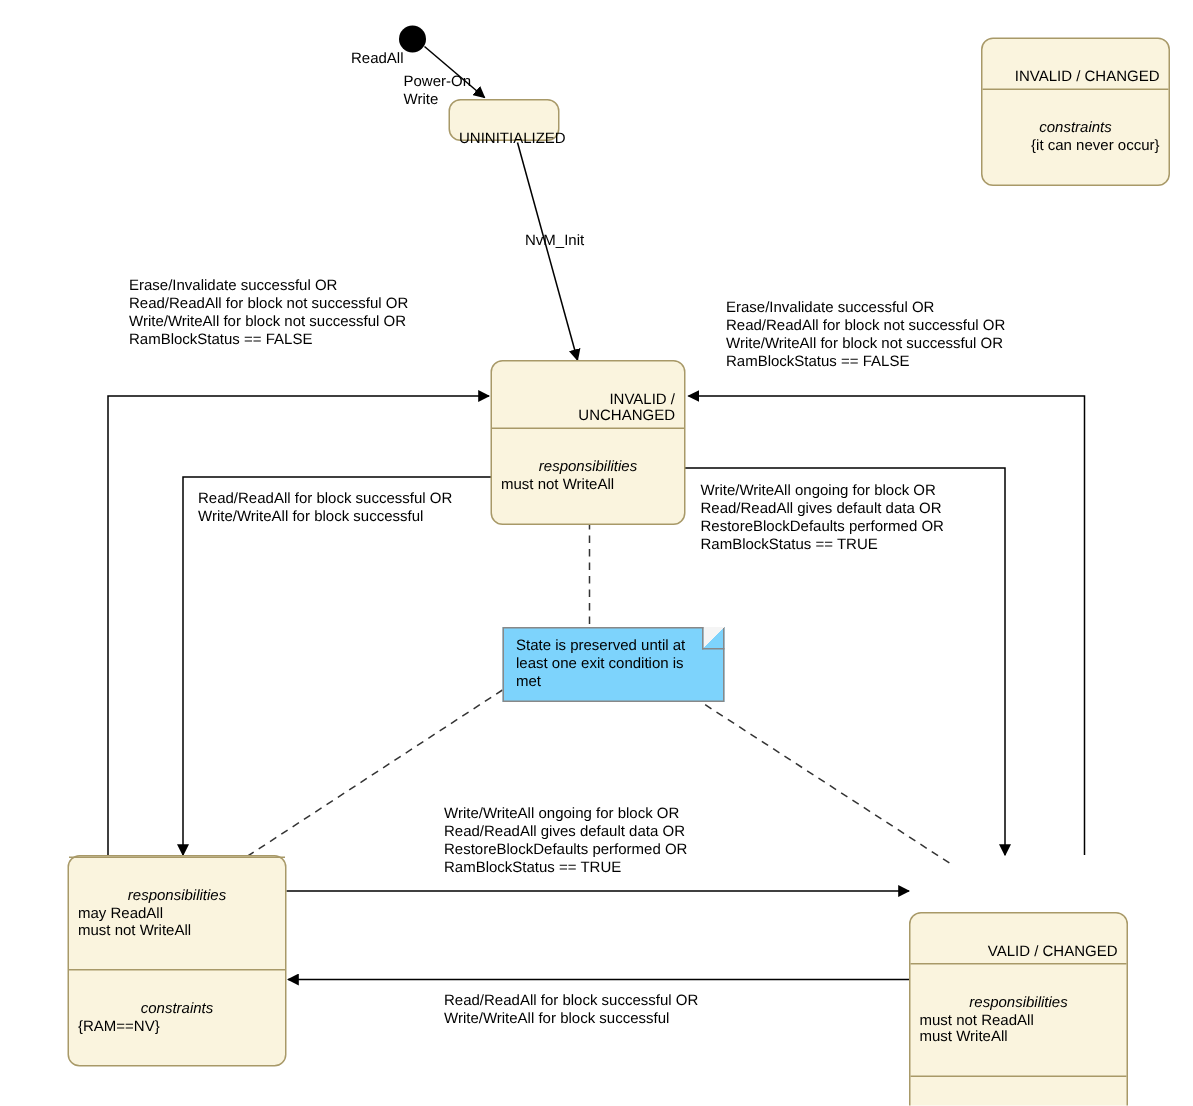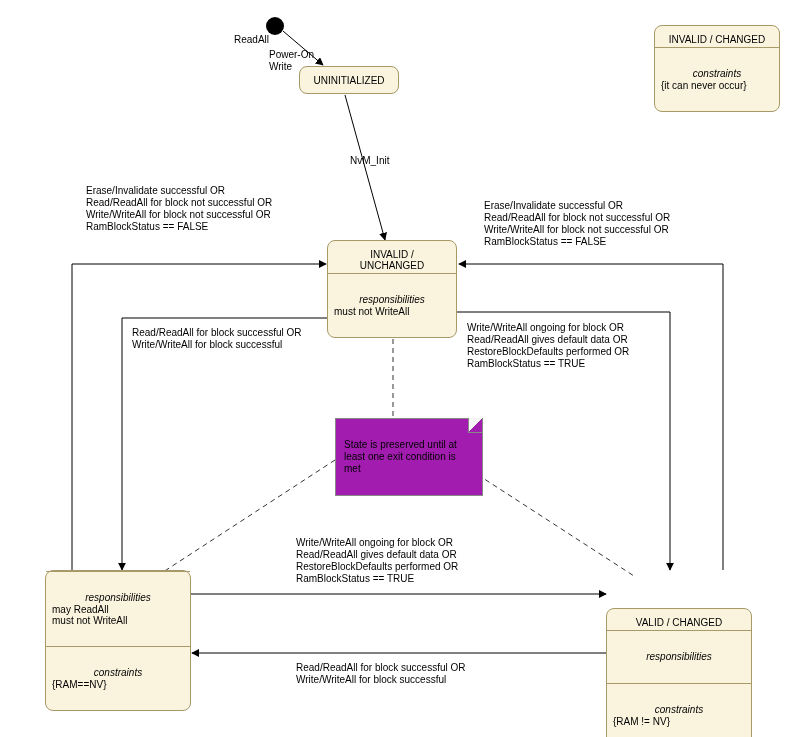--- a/index.html
+++ b/index.html
@@ -19,22 +19,22 @@
     height: 737px;
   }
   .node {
     position: absolute;
     background: #faf4de;
     border: 1px solid #a89968;
     border-radius: 8px;
     box-sizing: border-box;
   }
   .node .title {
-    text-align: center;
-    padding: 8px 6px 2px 6px;
+    text-align: right;
+    padding: 20px 6px 2px 6px;
     font-size: 10px;
   }
   .compart {
     border-top: 1px solid #a89968;
     padding: 20px 6px;
     text-align: left;
   }
   .compart .hdr {
     font-style: italic;
     text-align: center;
@@ -49,23 +49,23 @@
     border-radius: 50%;
   }
   .label {
     position: absolute;
     font-size: 10px;
     line-height: 12px;
     white-space: pre;
   }
   .note {
     position: absolute;
-    background: #a21caf;
+    background: #7dd3fc;
     border: 1px solid #888;
-    padding: 20px 8px;
+    padding: 6px 8px;
     font-size: 10px;
     line-height: 12px;
     box-sizing: border-box;
   }
   .note::after {
     content: "";
     position: absolute;
     top: -1px;
     right: -1px;
     width: 14px;
@@ -113,58 +113,60 @@
     <path d="M 393 330 L 393 418" stroke="#333" stroke-dasharray="5,4" fill="none"></path>
     <path d="M 335 460 L 157 576" stroke="#333" stroke-dasharray="5,4" fill="none"></path>
     <path d="M 455 460 L 634 576" stroke="#333" stroke-dasharray="5,4" fill="none"></path>
   </svg>
 
   <div class="initial" style="left:266px; top:17px;"></div>
   <div class="label" style="left:234px; top:34px;">ReadAll</div>
   <div class="label" style="left:269px; top:49px;">Power-On
 Write</div>
 
-  <div class="node" style="left:299px; top:66px; width:100px; height:28px;">
+  <div class="node" style="left:299px; top:66px; width:74px; height:28px;">
     <div class="title">UNINITIALIZED</div>
   </div>
   <div class="label" style="left:350px; top:155px;">NvM_Init</div>
 
   <div class="node" style="left:327px; top:240px; width:130px;">
     <div class="title" style="white-space:pre;">INVALID /
 UNCHANGED</div>
     <div class="compart">
       <div class="hdr">responsibilities</div>
       <div>must not WriteAll</div>
     </div>
   </div>
 
   <div class="node" style="left:654px; top:25px; width:126px;">
     <div class="title">INVALID / CHANGED</div>
     <div class="compart">
       <div class="hdr">constraints</div>
-      <div style="text-align:left;">{it can never occur}</div>
+      <div style="text-align:right;">{it can never occur}</div>
     </div>
   </div>
 
   <div class="node" style="left:45px; top:570px; width:146px;">
     <div class="compart">
       <div class="hdr">responsibilities</div>
       <div style="white-space:pre;">may ReadAll
 must not WriteAll</div>
     </div>
     <div class="compart">
       <div class="hdr">constraints</div>
       <div>{RAM==NV}</div>
     </div>
   </div>
 
   <div class="node" style="left:606px; top:570px; width:146px;margin-top:38px;">
     <div class="title">VALID / CHANGED</div>
     <div class="compart">
       <div class="hdr">responsibilities</div>
+      <div style="white-space:pre;">must not ReadAll
+must WriteAll</div>
     </div>
     <div class="compart">
       <div class="hdr">constraints</div>
       <div>{RAM != NV}</div>
     </div>
   </div>
 
   <div class="note" style="left:335px; top:418px; width:148px;">
     <span style="white-space:pre;">State is preserved until at
 least one exit condition is

